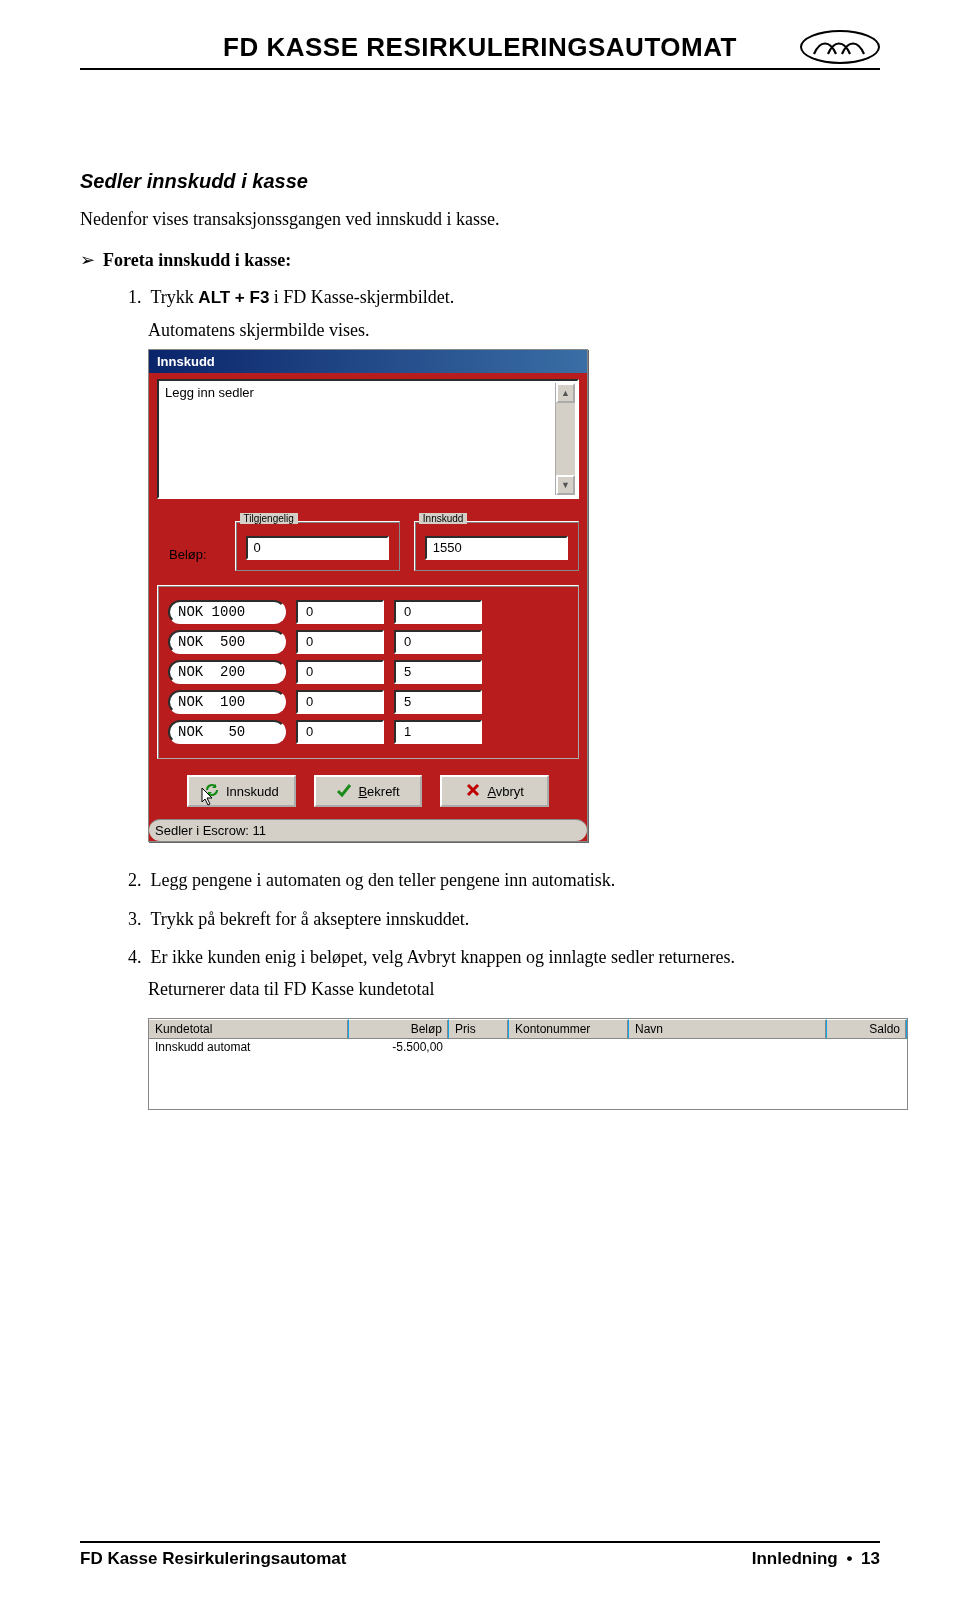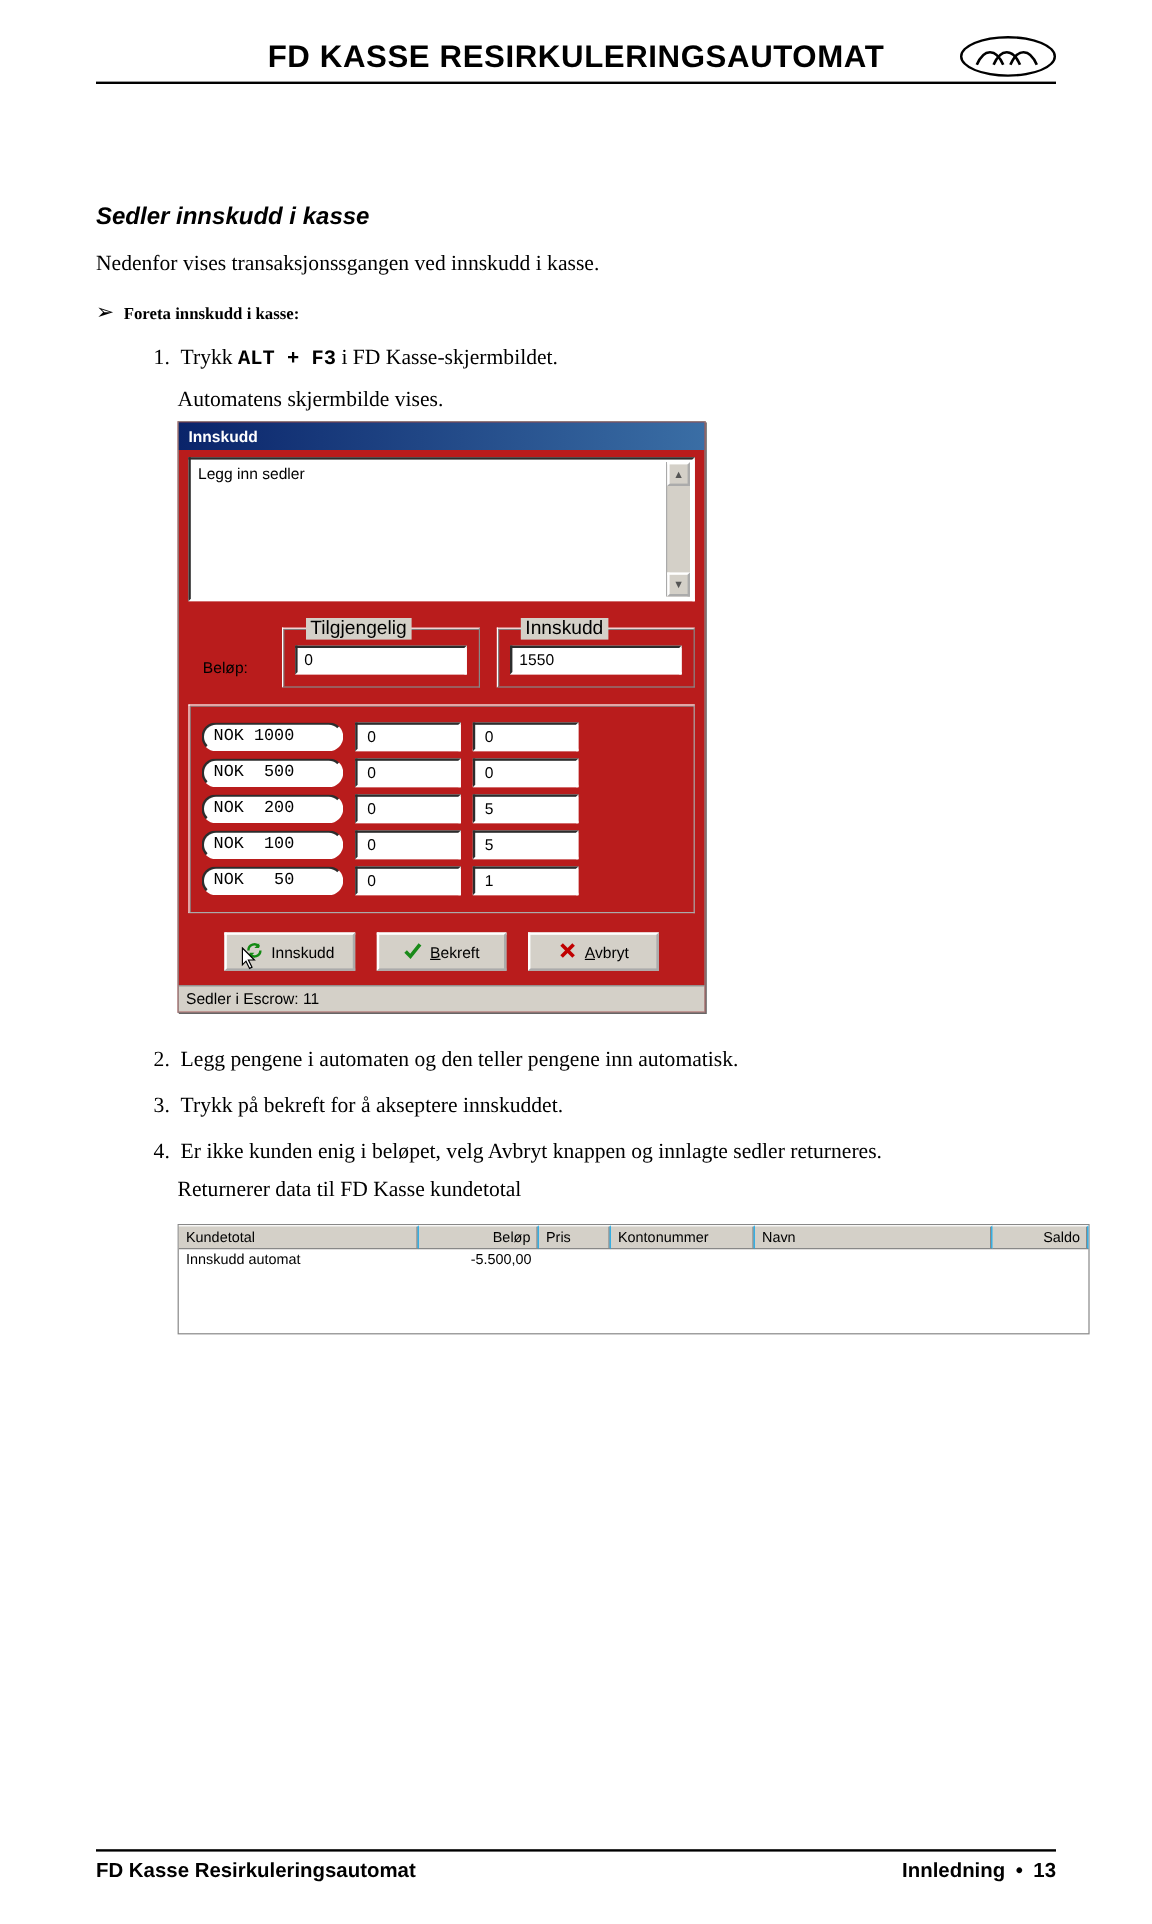--- a/index.html
+++ b/index.html
@@ -53,24 +53,24 @@
     margin-top: 14px;
     line-height: 1.35;
   }
   .bulleted {
     margin-top: 18px;
     display: flex;
     align-items: baseline;
     gap: 8px;
   }
   .arrow-bullet { font-size: 18px; }
-  .bold-serif { font-family: "Times New Roman", serif; font-weight: bold; font-size: 14px; }
+  .bold-serif { font-family: "Times New Roman", serif; font-weight: bold; font-size: 18px; }
   .ol-row { margin-top: 14px; padding-left: 48px; font-family: "Times New Roman", serif; font-size: 18px; line-height:1.35;}
   .ol-sub { margin-top: 10px; padding-left: 68px; font-family: "Times New Roman", serif; font-size: 18px; }
-  .altf3 { font-family: Liberation Mono, monospace; font-weight: bold; font-size: 17px; text-align: center; }
+  .altf3 { font-family: Liberation Sans, sans-serif; font-weight: bold; font-size: 17px; text-align: center; }
 
   
   .dialog-shot {
     margin-top: 8px;
     margin-left: 68px;
     width: 440px;
     background: #b91c1c;
     border: 1px solid #888;
     box-shadow: 1px 1px 0 #666;
     font-family: Tahoma, Arial, sans-serif;
@@ -107,21 +107,21 @@
   .fieldset {
     border: 1px solid #888;
     border-top: 1px solid #fff;
     border-left: 1px solid #fff;
     box-shadow: inset 1px 1px 0 #808080;
     padding: 14px 10px 10px 10px;
     position: relative;
     margin-top: 12px;
   }
   .fs-legend {
-    position:absolute; top:-9px; left:19px; background:#d4d0c8; padding:0 4px; font-size:16px;
+    position:absolute; top:-9px; left:4px; background:#d4d0c8; padding:0 4px; font-size:10px;
   }
   .belop-row {
     margin-top: 22px;
     display:flex; align-items:flex-start; gap: 28px;
     padding-left: 12px;
   }
   .two-fieldsets { display:flex; gap:14px; }
   .two-fieldsets .fieldset { flex:1; min-width:110px; margin-top:0;}
   .small-input {
     width: 100%;
@@ -157,20 +157,21 @@
     font-size:13px;
     cursor:default;
   }
   .winbtn .underline-first::first-letter { text-decoration: underline; }
   .ic-refresh svg, .ic-check svg, .ic-cross svg { width:16px; height:16px; }
   .statusbar {
     border-top: 1px solid #888;
     padding: 3px 6px;
     font-size: 13px;
     background:#d4d0c8;
+    border-radius:11px;
   }
   .cursor-overlay {
     position:relative;
   }
   .mouse-cursor {
     position:absolute;
     width:14px; height:20px;
     pointer-events:none;
   }
   .mouse-cursor svg{width:14px;height:20px;}

